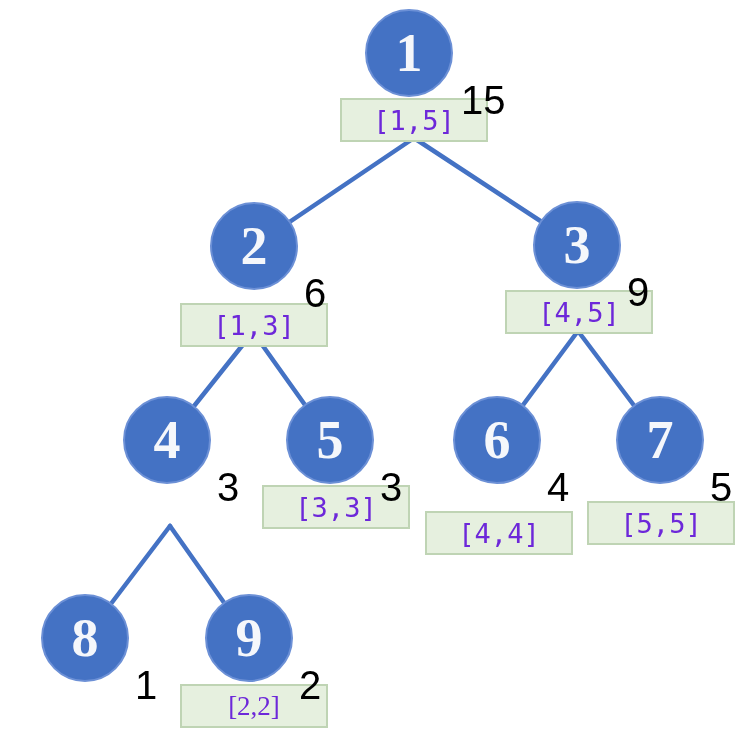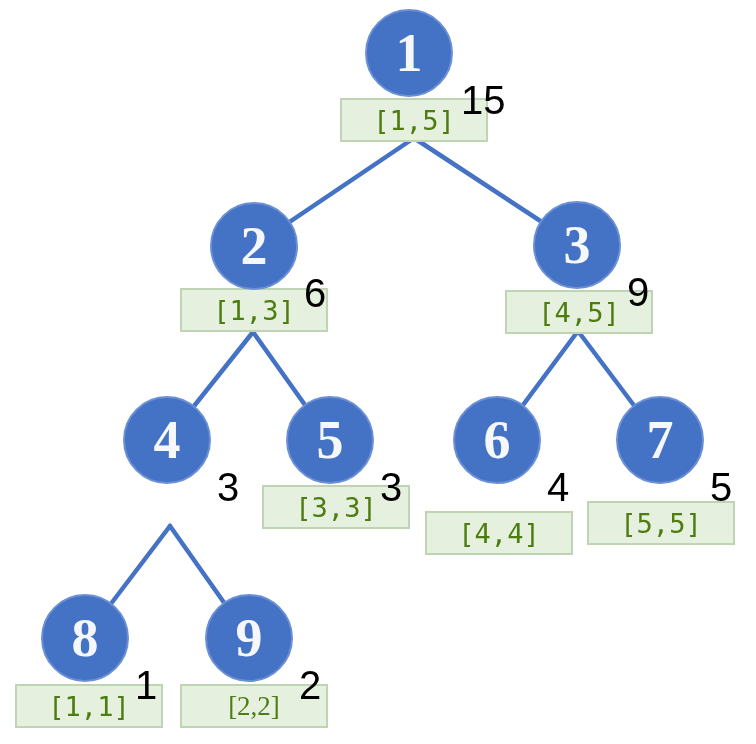--- a/index.html
+++ b/index.html
@@ -38,21 +38,21 @@
   }
   .range-box {
     position: absolute;
     width: 148px; height: 44px;
     background: #E6F0DF;
     border: 2px solid #BFD4B4;
     box-sizing: border-box;
     display: flex; align-items: center; justify-content: center;
     font-family: "DejaVu Sans Mono", monospace;
     font-size: 27px;
-    color: #4d7c0f;
+    color: #6d28d9;
     z-index: 1;
   }
   
   .c1 { left: 365px; top: 9px; }
   .c2 { left: 210px; top: 202px; }
   .c3 { left: 533px; top: 201px; }
   .c4 { left: 123px; top: 396px; }
   .c5 { left: 286px; top: 396px; }
   .c6 { left: 453px; top: 396px; }
   .c7 { left: 616px; top: 396px; }
@@ -63,21 +63,21 @@
   .s2 { left: 304px; top: 252px; }
   .s3 { left: 627px; top: 251px; }
   .s4 { left: 217px; top: 446px; }
   .s5 { left: 380px; top: 446px; }
   .s6 { left: 547px; top: 446px; }
   .s7 { left: 710px; top: 446px; }
   .s8 { left: 135px; top: 644px; }
   .s9 { left: 299px; top: 644px; }
   
   .r1 { left: 340px; top: 98px; }
-  .r2 { left: 180px; top: 288px; }
+  .r2 { left: 180px; top: 303px; }
   .r3 { left: 505px; top: 290px; }
   .r4 { left: 97px;  top: 485px; }
   .r5 { left: 262px; top: 485px; }
   .r6 { left: 425px; top: 511px; }
   .r7 { left: 587px; top: 485px; margin-top: 16px; }
   .r8 { left: 15px;  top: 684px; }
   .r9 { left: 180px; top: 684px; font-family: Liberation Serif, serif; }
 </style>
 </head>
 <body>
@@ -119,19 +119,18 @@
   <div class="node-circle c6">6</div>
   <div class="sum-label s6">4</div>
   <div class="range-box r6">[4,4]</div>
 
   <div class="node-circle c7">7</div>
   <div class="sum-label s7">5</div>
   <div class="range-box r7">[5,5]</div>
 
   <div class="node-circle c8">8</div>
   <div class="sum-label s8">1</div>
-  <div class="range-box r8">[1,1]</div>
 
   <div class="node-circle c9">9</div>
   <div class="sum-label s9">2</div>
   <div class="range-box r9">[2,2]</div>
 
 </div>
 
 </body></html>

